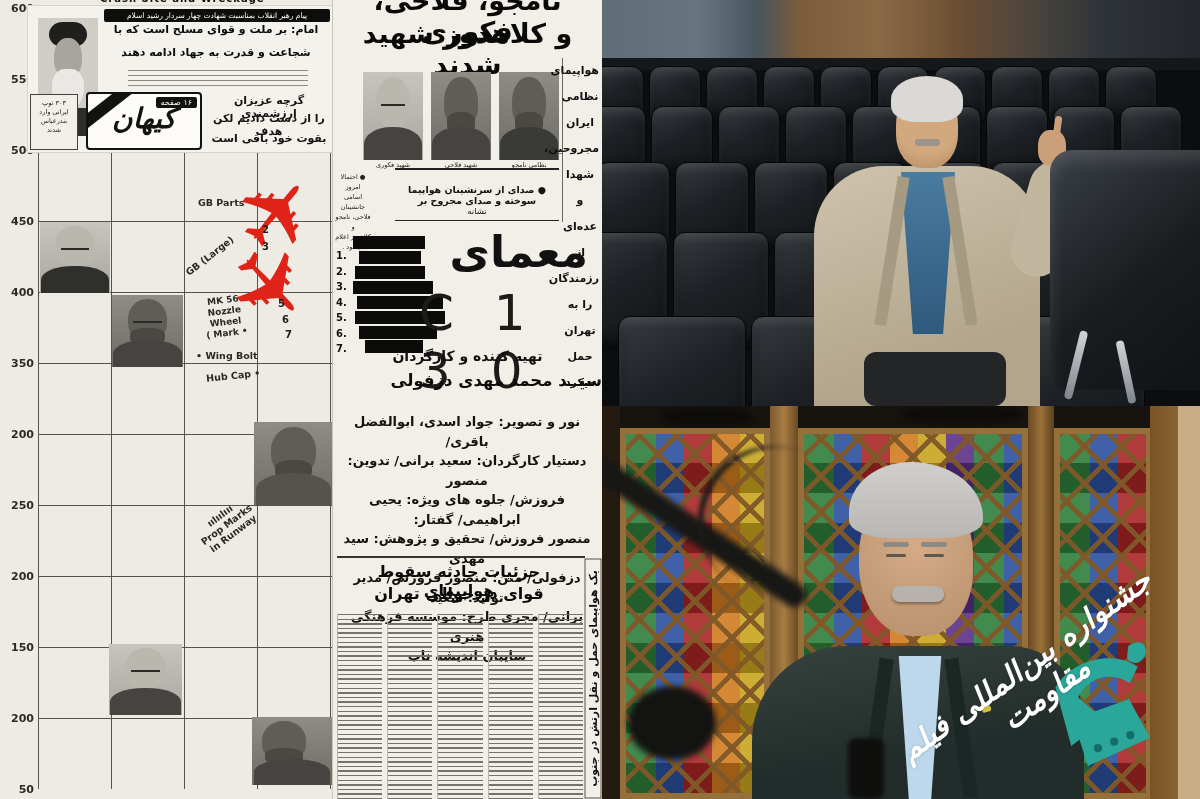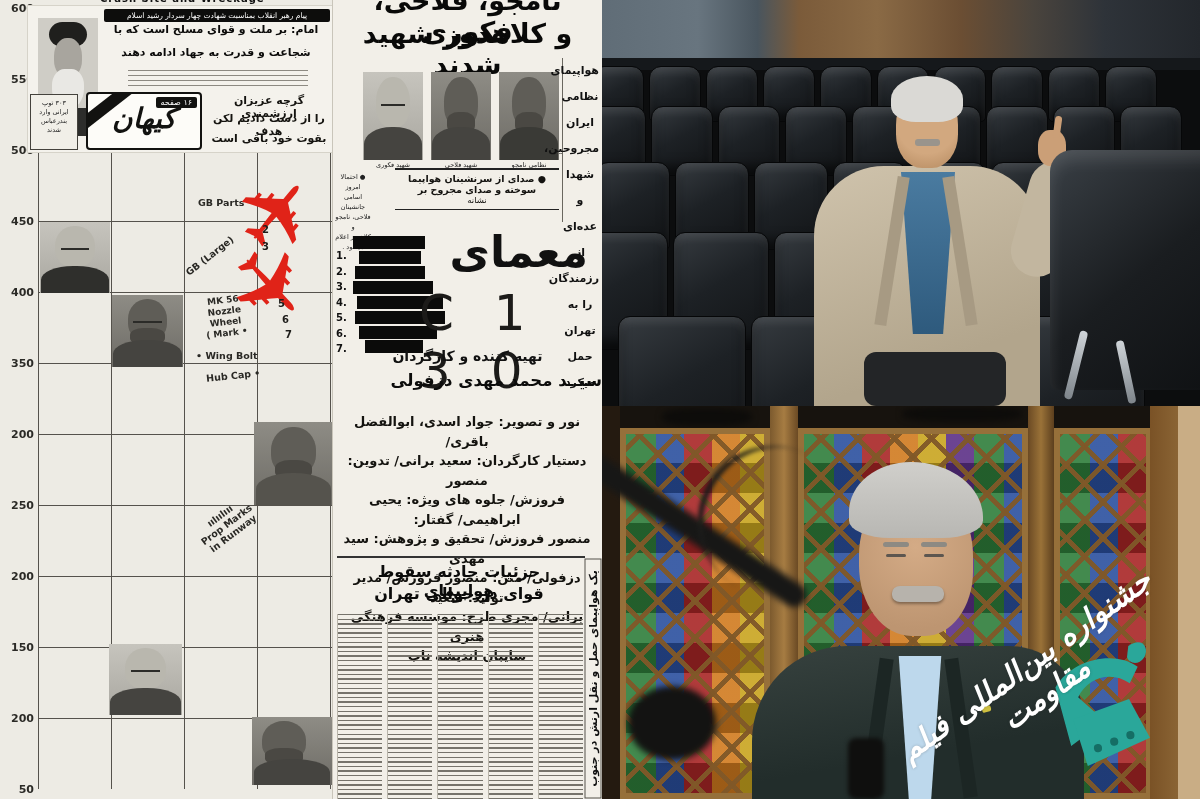--- a/index.html
+++ b/index.html
@@ -74,21 +74,21 @@
   #mid{left:333px;top:0;width:269px;height:799px;background:#f2efe8;z-index:4;overflow:hidden;
        box-shadow:-1px 0 0 #c9c5ba;}
   #mid-h1,#mid-h2{left:0;width:100%;font-size:27px;font-weight:bold;text-align:center;color:#090908;letter-spacing:-1px;}
   #mid-h1{top:-15px;} #mid-h2{top:18px;}
   .mp{width:60px;height:88px;}
   #mp1{left:30px;top:72px;} #mp2{left:98px;top:72px;} #mp3{left:166px;top:72px;}
   .mcap{position:absolute;width:60px;top:161px;font-size:6.5px;text-align:center;color:#222;}
   #mid-vr{left:229px;top:58px;height:164px;border-left:1px solid #6a675f;}
   #mid-side{right:3px;top:58px;width:38px;font-size:11px;font-weight:bold;text-align:center;line-height:26px;color:#111;}
   #brief-center{left:62px;top:168px;width:164px;border-top:2px solid #222;border-bottom:1px solid #222;
-                padding:3px 2px 4px;text-align:center;color:#141310;}
+                padding:14px 2px 4px;text-align:center;color:#141310;}
   #brief-center .l1{font-size:9.5px;font-weight:bold;}
   #brief-center .l2{font-size:9.5px;font-weight:bold;}
   #brief-center .l3{font-size:8.5px;}
   #brief-left{left:2px;top:172px;width:36px;font-size:6.5px;line-height:10px;text-align:center;color:#222;}
 
   #mystery{left:0;top:228px;width:264px;height:122px;}
   #mystery .nums{position:absolute;left:3px;top:20px;font-size:10px;font-weight:bold;line-height:15.5px;color:#111;}
   .bar{position:absolute;background:#0b0b0a;height:13px;}
   #mys-fa{position:absolute;left:95px;top:-2px;width:160px;text-align:right;font-size:44px;font-weight:bold;
           color:#111;letter-spacing:-2px;}

